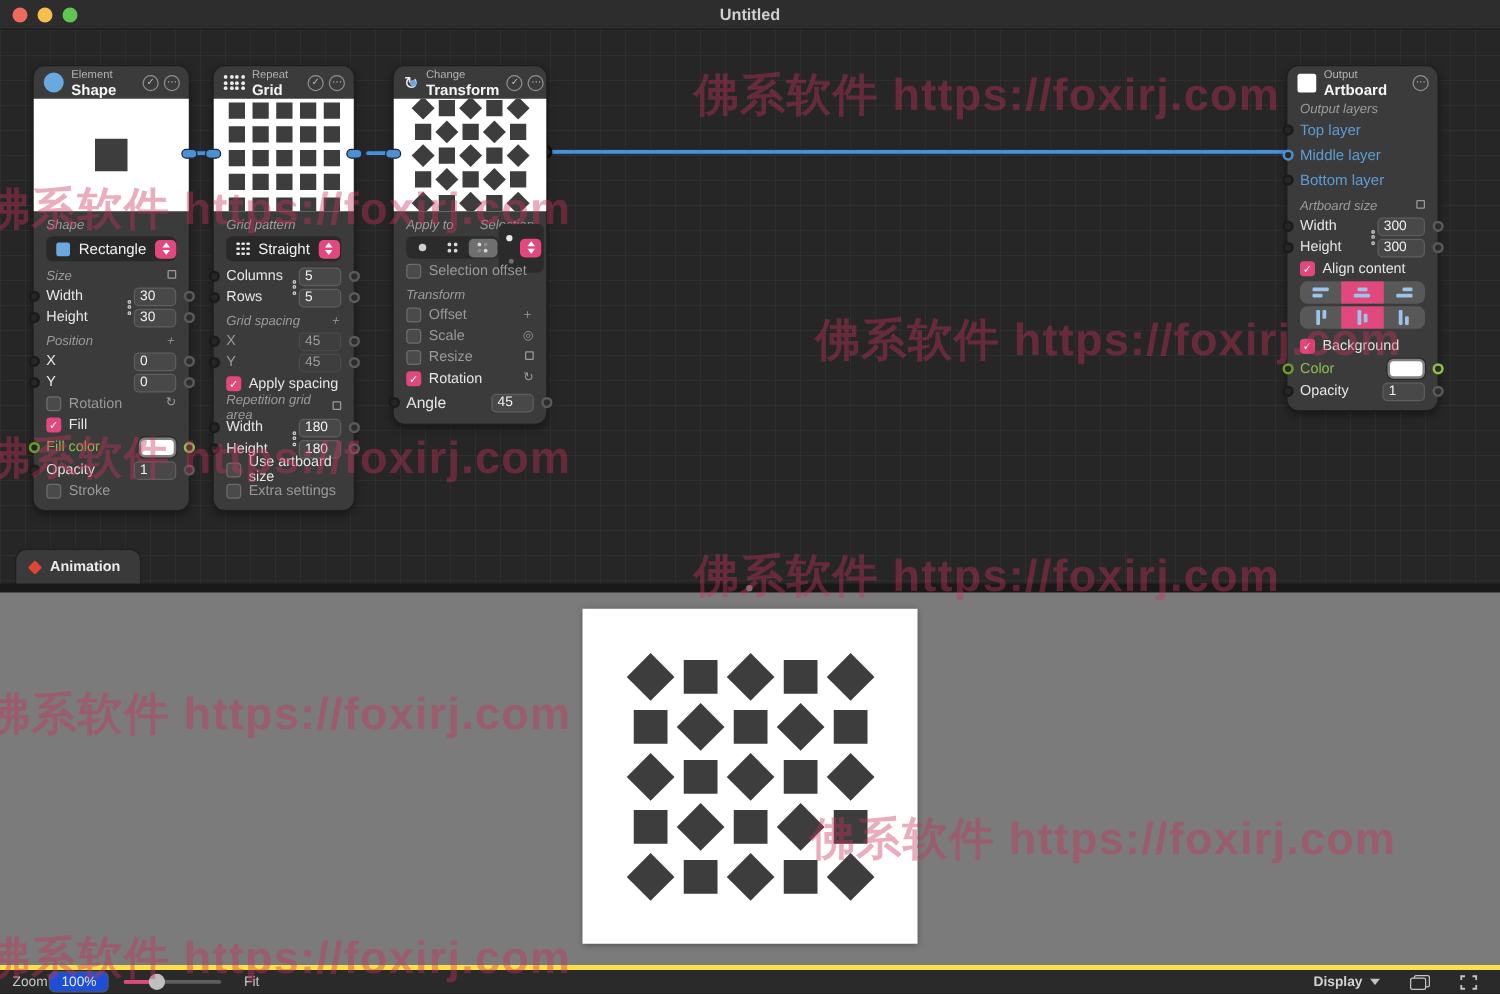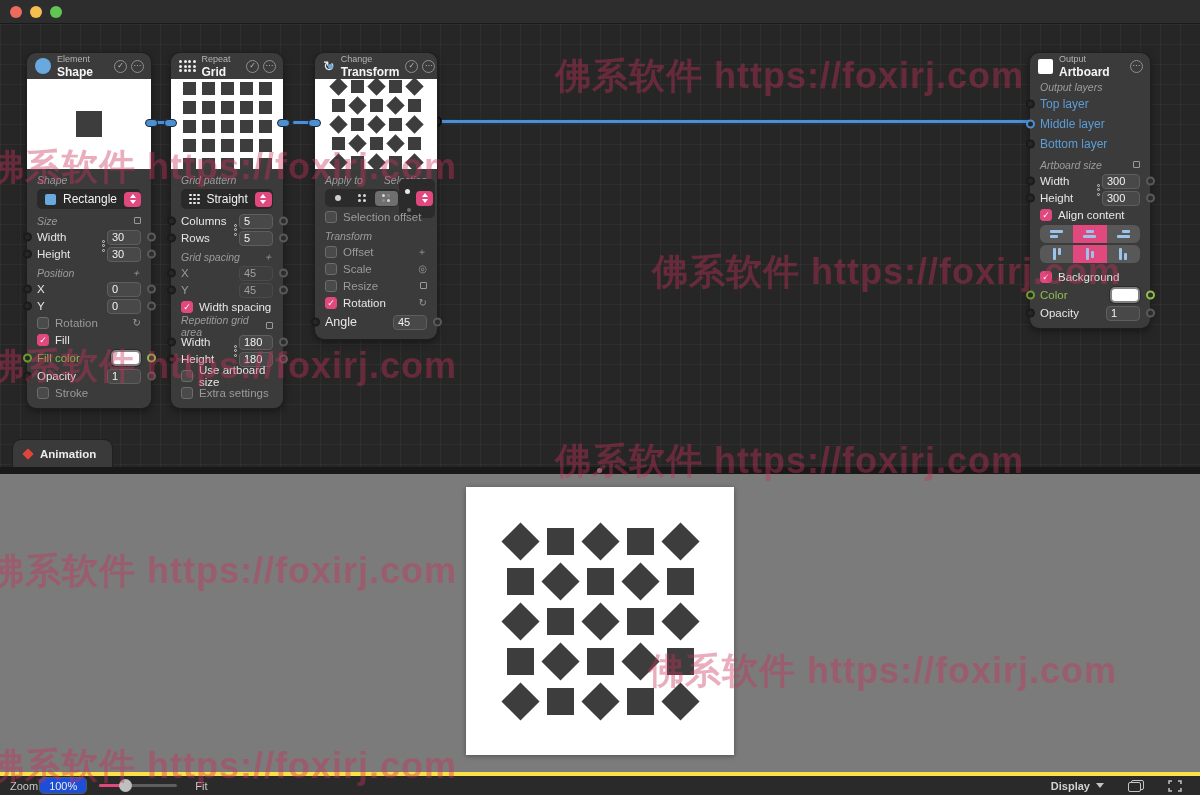--- a/index.html
+++ b/index.html
@@ -150,20 +150,21 @@
 <body>
 
 <div class="app">
 
   <div class="titlebar">
     <div class="lights">
       <span class="light red"></span>
       <span class="light yellow"></span>
       <span class="light green"></span>
     </div>
+    <div class="wtitle">Untitled</div>
   </div>
 
   <div class="editor">
 
     <div class="wire" style="left:148px; top:96px; width:28px;"></div>
     <div class="wire" style="left:292px; top:96px; width:28px;"></div>
     <div class="wire" style="left:436px; top:95px; width:598px;"></div>
     <div class="wirering" style="left:431px; top:92px;"></div>
 
     <div class="node" style="left:27px; top:29px; width:124px;">
@@ -371,21 +372,21 @@
         <span class="port dot"></span>
       </div>
       <div class="row">
         <span class="port notch"></span>
         <span class="lbl dim">Y</span>
         <span class="val dis">45</span>
         <span class="port dot"></span>
       </div>
       <div class="row">
         <span class="cb on"></span>
-        <span class="lbl">Width spacing</span>
+        <span class="lbl">Apply spacing</span>
       </div>
 
       <div class="sec">
           <span>Repetition grid area</span>
           <span class="ric" style="margin-left:auto"><span class="mini-sq"></span></span>
         </div>
       <div class="pair">
         <div class="row">
           <span class="port notch"></span>
           <span class="lbl">Width</span>

